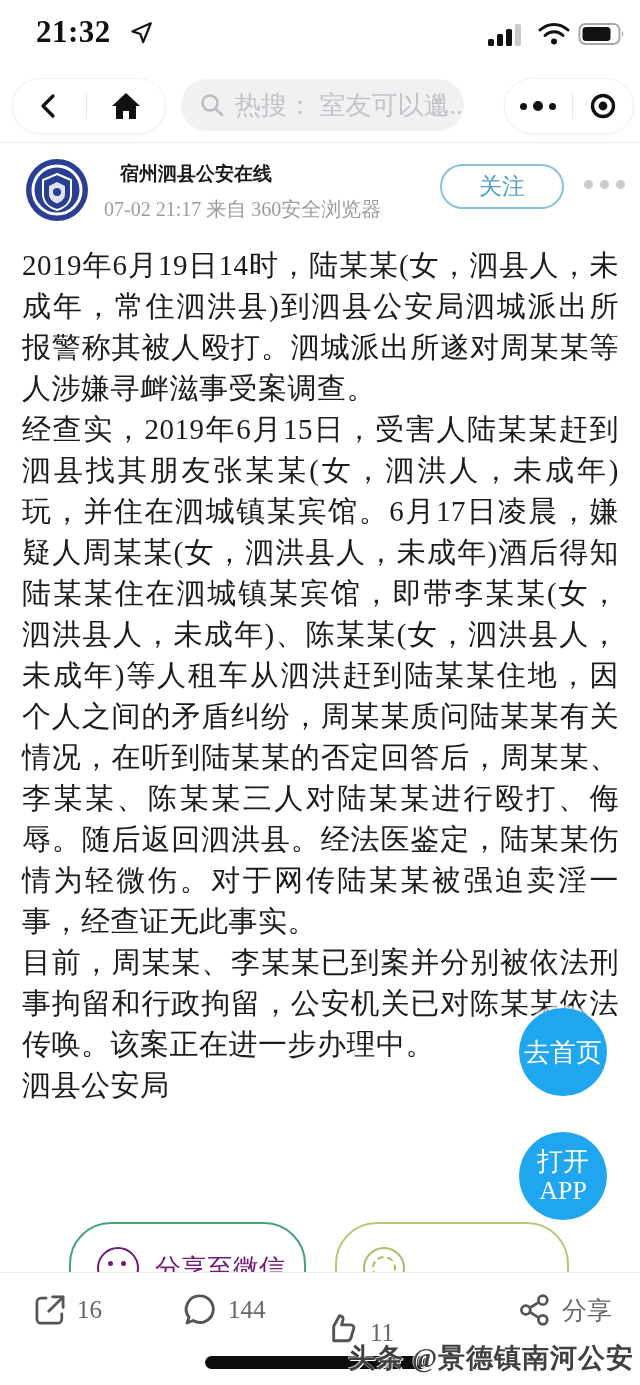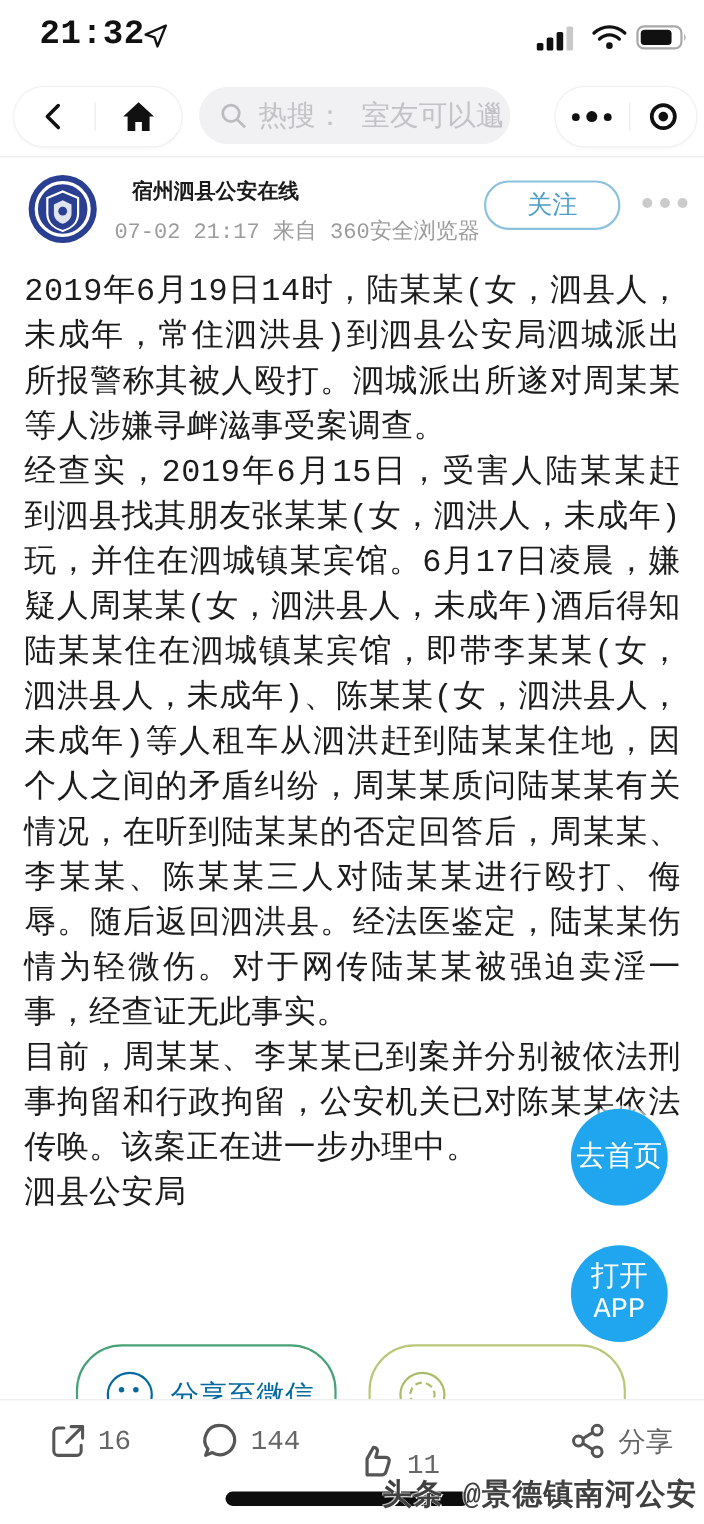--- a/index.html
+++ b/index.html
@@ -1,18 +1,18 @@
 <!DOCTYPE html>
 <html><head>
 <meta charset="utf-8">
 <style>
   html,body{margin:0;padding:0;background:#fff;}
   .screen{
     position:relative;width:640px;height:1385px;background:#ffffff;overflow:hidden;
-    font-family:Liberation Mono, monospace;color:#1c1c1c;
+    font-family:Liberation Serif, serif;color:#1c1c1c;
   }
   
   .status-bar{position:absolute;top:0;left:0;width:640px;height:62px;}
   .time{position:absolute;left:36px;top:14px;font-size:31px;font-weight:700;color:#111;letter-spacing:.5px;}
   .loc-icon{position:absolute;left:128px;top:20px;}
   .sig-icon{position:absolute;left:486px;top:22px;}
   .wifi-icon{position:absolute;left:537px;top:21px;}
   .batt-icon{position:absolute;left:578px;top:21px;}
   
   .nav{position:absolute;top:78px;left:0;width:640px;height:56px;}
@@ -57,33 +57,33 @@
     display:flex;flex-direction:column;align-items:center;justify-content:center;font-size:26px;line-height:29px;
     box-shadow:0 0 0 3px rgba(255,255,255,.6);text-align:center;
   }
   .fab-home{left:519px;top:1008px;justify-content:center;}
   .fab-app{left:519px;top:1132px;}
   
   .share-pill{
     position:absolute;top:1222px;height:92px;border-radius:42px;background:#fff;
     display:flex;align-items:center;padding-left:26px;box-sizing:border-box;gap:16px;
   }
-  .sp-wechat{left:69px;width:237px;border:2px solid #47a377;color:#0369a1;}
+  .sp-wechat{left:69px;width:237px;border:2px solid #47a377;color:#701a75;}
   .sp-moments{left:335px;width:234px;border:2px solid #b9c878;color:#a9bd66;}
   .share-pill .s-label{font-size:26px;white-space:nowrap;}
   .s-circle{width:38px;height:38px;border-radius:50%;border:2px solid currentColor;position:relative;flex:0 0 auto;}
   .s-circle.wc:before,.s-circle.wc:after{content:"";position:absolute;top:12px;width:5px;height:5px;border-radius:50%;background:currentColor;}
   .s-circle.wc:before{left:9px;} .s-circle.wc:after{left:22px;}
   .s-circle.mo:before{content:"";position:absolute;left:7px;top:7px;right:7px;bottom:7px;border:2px solid currentColor;border-radius:50%;transform:rotate(20deg);border-style:dashed;}
   
   .toolbar{
     position:absolute;left:0;top:1272px;width:640px;height:74px;background:#fff;border-top:1px solid #ececec;
   }
   .tb-item{position:absolute;top:0;height:74px;display:flex;align-items:center;gap:10px;color:#666;font-size:25px;}
-  .tb-forward{left:45px;} .tb-comment{left:182px;} .tb-like{left:324px;align-items:flex-end;} .tb-share{right:28px;}
+  .tb-forward{left:33px;} .tb-comment{left:182px;} .tb-like{left:324px;align-items:flex-end;} .tb-share{right:28px;}
   
   .home-bar{position:absolute;left:205px;top:1356px;width:222px;height:13px;border-radius:7px;background:#0d0d0d;}
   .watermark{
     position:absolute;right:6px;top:1340px;font-size:27px;font-weight:700;color:#404040;letter-spacing:1px;
     text-shadow:1px 1px 0 #fff,-1px -1px 0 rgba(255,255,255,.7);
   }
 </style>
 </head>
 <body>
 

